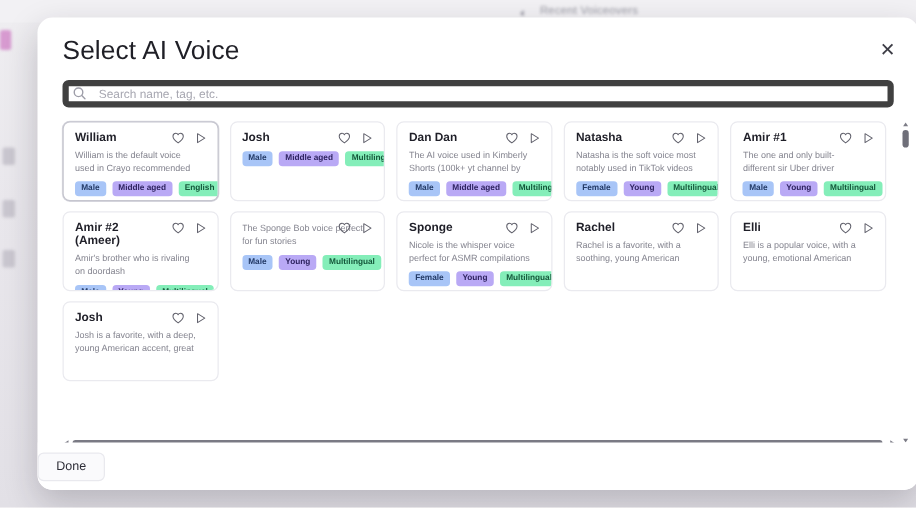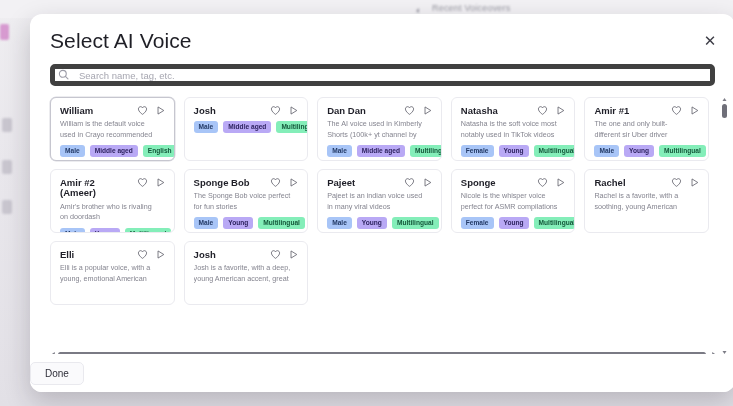--- a/index.html
+++ b/index.html
@@ -390,39 +390,21 @@
         </div>
         <div class="card">
           <div class="card-actions">
             <svg class="act-icon" viewBox="0 0 20 20">
               <path d="M10 17 C10 17 2.5 12.2 2.5 7.4 C2.5 4.8 4.5 3 6.7 3 C8.2 3 9.4 3.8 10 5 C10.6 3.8 11.8 3 13.3 3 C15.5 3 17.5 4.8 17.5 7.4 C17.5 12.2 10 17 10 17 Z" fill="none" stroke="currentColor" stroke-width="1.5" stroke-linejoin="round"></path>
             </svg>
             <svg class="act-icon" viewBox="0 0 20 20">
               <path d="M5.5 3.5 L16 10 L5.5 16.5 Z" fill="none" stroke="currentColor" stroke-width="1.5" stroke-linejoin="round"></path>
             </svg>
           </div>
-          <div class="card-name">Sponge Bob</div>
           <div class="card-desc">The Sponge Bob voice perfect for fun stories</div>
-          <div class="tags">
-            <span class="tag blue">Male</span>
-            <span class="tag purple">Young</span>
-            <span class="tag green">Multilingual</span>
-          </div>
-        </div>
-        <div class="card">
-          <div class="card-actions">
-            <svg class="act-icon" viewBox="0 0 20 20">
-              <path d="M10 17 C10 17 2.5 12.2 2.5 7.4 C2.5 4.8 4.5 3 6.7 3 C8.2 3 9.4 3.8 10 5 C10.6 3.8 11.8 3 13.3 3 C15.5 3 17.5 4.8 17.5 7.4 C17.5 12.2 10 17 10 17 Z" fill="none" stroke="currentColor" stroke-width="1.5" stroke-linejoin="round"></path>
-            </svg>
-            <svg class="act-icon" viewBox="0 0 20 20">
-              <path d="M5.5 3.5 L16 10 L5.5 16.5 Z" fill="none" stroke="currentColor" stroke-width="1.5" stroke-linejoin="round"></path>
-            </svg>
-          </div>
-          <div class="card-name">Pajeet</div>
-          <div class="card-desc">Pajeet is an indian voice used in many viral videos</div>
           <div class="tags">
             <span class="tag blue">Male</span>
             <span class="tag purple">Young</span>
             <span class="tag green">Multilingual</span>
           </div>
         </div>
         <div class="card">
           <div class="card-actions">
             <svg class="act-icon" viewBox="0 0 20 20">
               <path d="M10 17 C10 17 2.5 12.2 2.5 7.4 C2.5 4.8 4.5 3 6.7 3 C8.2 3 9.4 3.8 10 5 C10.6 3.8 11.8 3 13.3 3 C15.5 3 17.5 4.8 17.5 7.4 C17.5 12.2 10 17 10 17 Z" fill="none" stroke="currentColor" stroke-width="1.5" stroke-linejoin="round"></path>

